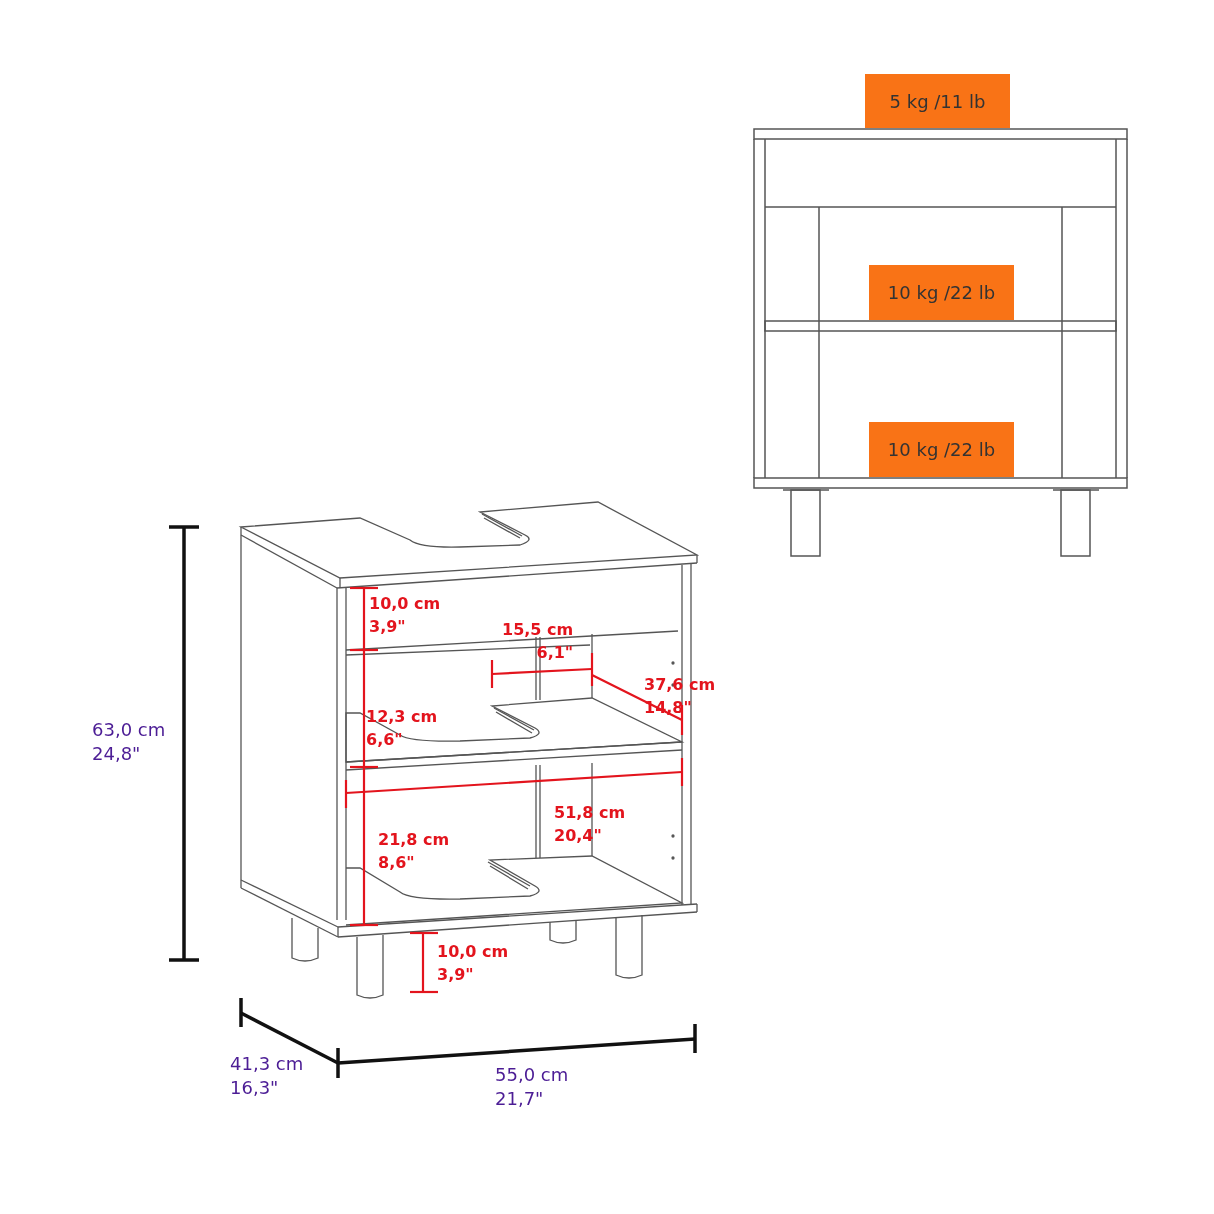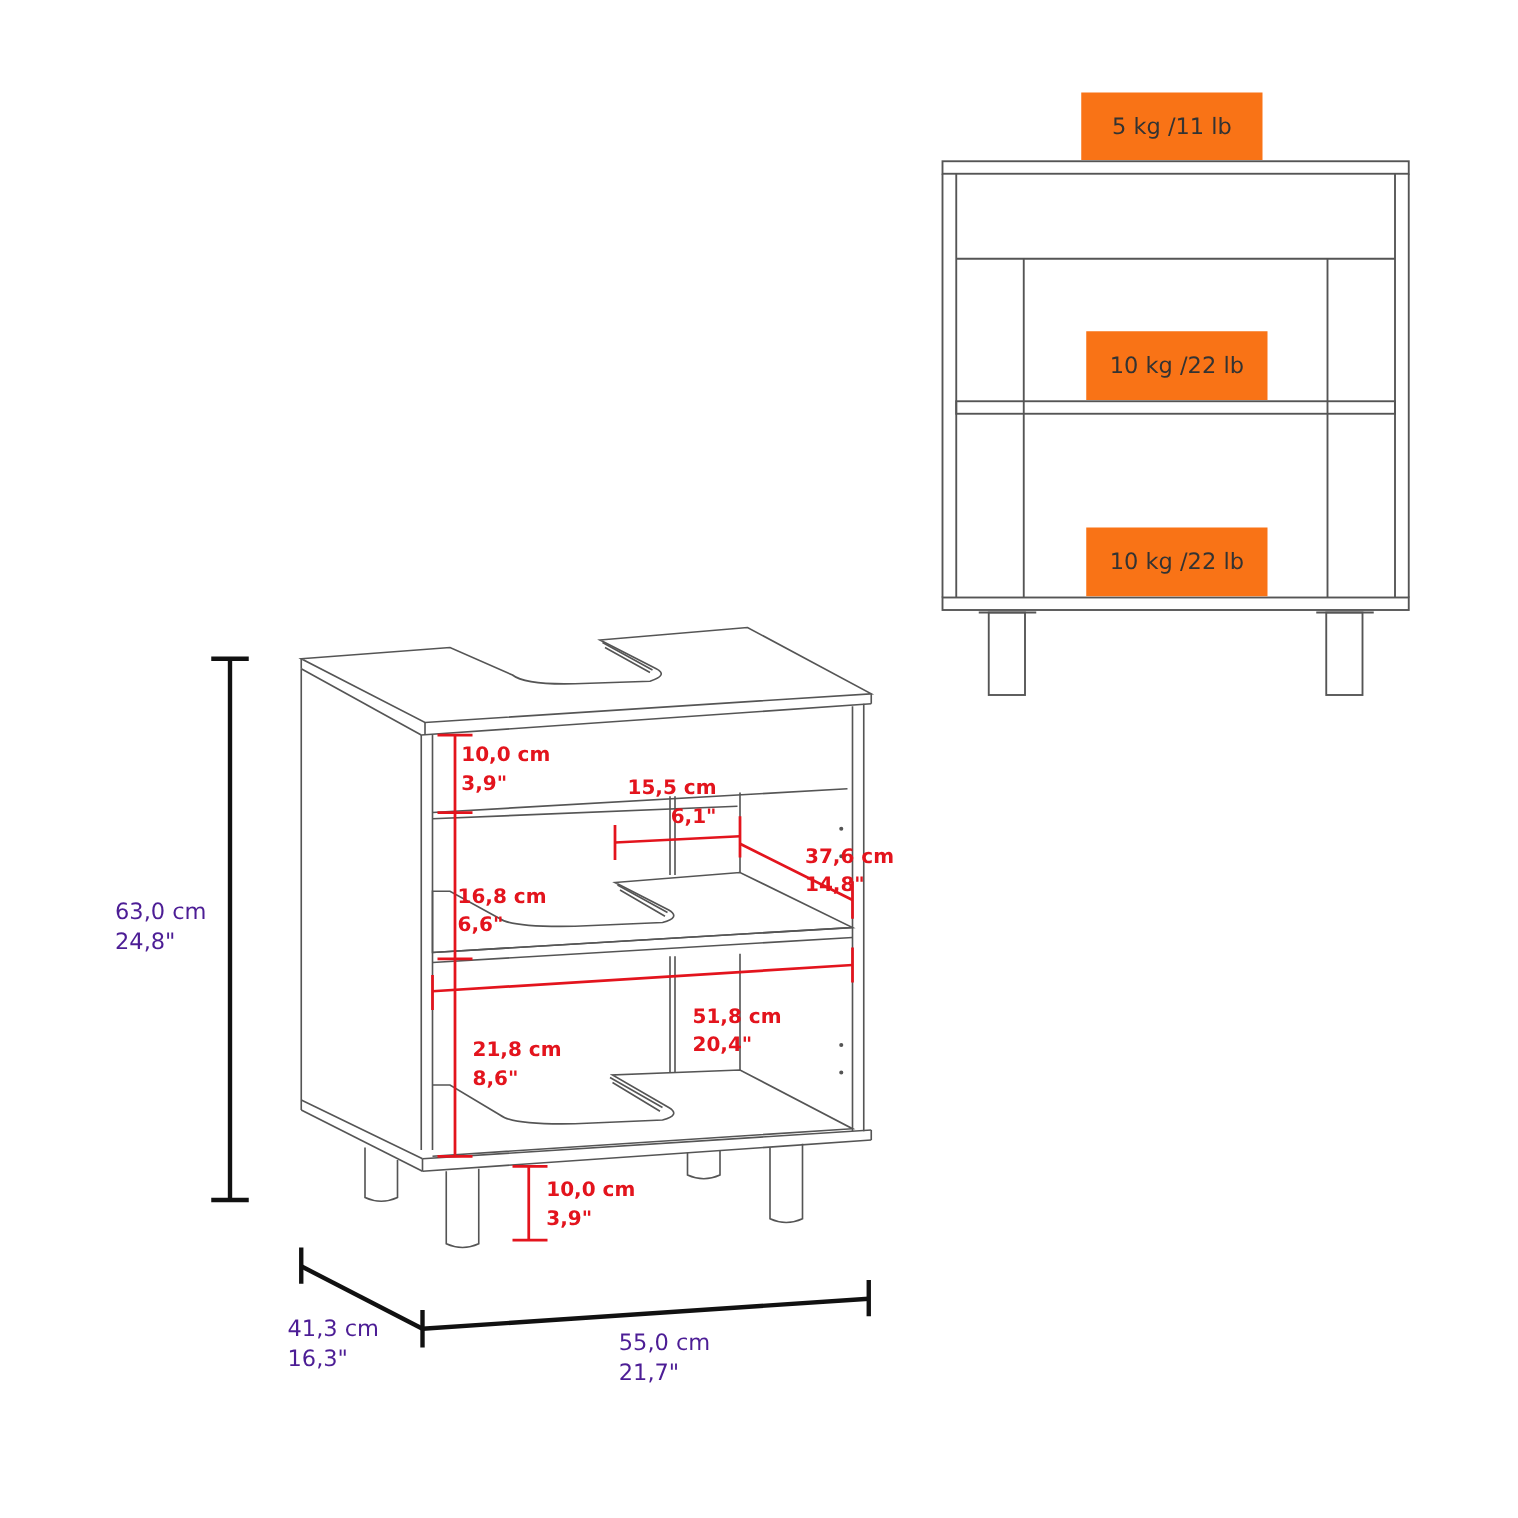--- a/index.html
+++ b/index.html
@@ -155,21 +155,21 @@
 </div>
 <div class="lbl red" style="left:502px;top:618px;text-align:right;">
   <div>15,5 cm</div>
   <div style="padding-left:-2px;">6,1"</div>
 </div>
 <div class="lbl red" style="left:644px;top:641px;margin-top:32px;">
   <div>37,6 cm</div>
   <div>14,8"</div>
 </div>
 <div class="lbl red" style="left:366px;top:705px;">
-  <div>16,8 cm</div>
+  <div>12,3 cm</div>
   <div>6,6"</div>
 </div>
 <div class="lbl red" style="left:554px;top:801px;">
   <div>51,8 cm</div>
   <div>20,4"</div>
 </div>
 <div class="lbl red" style="left:378px;top:828px;">
   <div>21,8 cm</div>
   <div>8,6"</div>
 </div>

